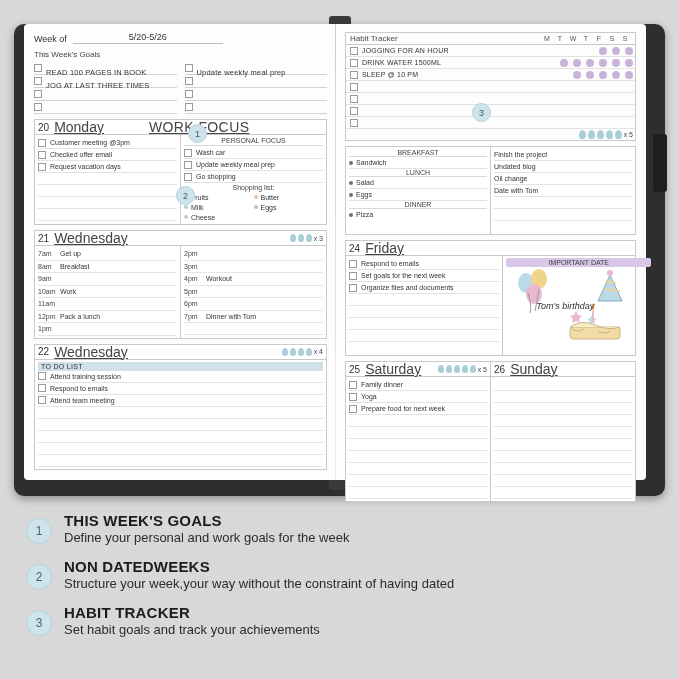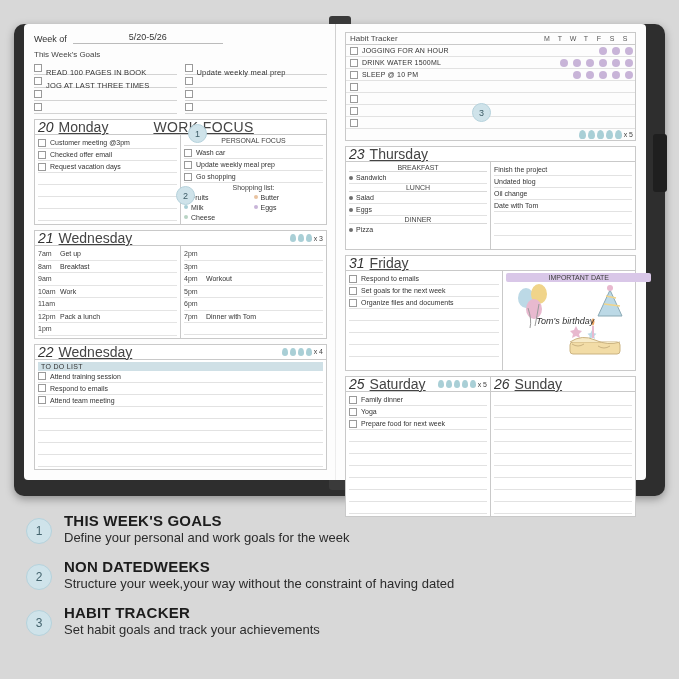--- a/index.html
+++ b/index.html
@@ -63,21 +63,21 @@
     font-size:7.5px;color:#333;
   }
   .goal-row span.t{letter-spacing:.2px;margin-top:8px;}
 
   
   .day{border:1px solid #c9c9c9;margin-top:5px;background:#fff;}
   .day-head{
     display:flex;align-items:center;gap:5px;
     border-bottom:1px solid #c9c9c9;padding:1px 3px;height:12px;
   }
-  .day-num{font-size:14px;color:#333;font-weight:normal;font-style:italic;}
+  .day-num{font-size:10px;color:#333;font-weight:normal;}
   .day-name{font-size:14px;color:#444;text-decoration:underline;}
   .day-body{display:flex;}
   .col{flex:1;padding:2px 3px;}
   .col.sep{border-left:1px solid #c9c9c9;}
   .col-title{font-size:7px;text-align:center;color:#444;border-bottom:1px solid #d8d8d8;padding-bottom:1px;margin-bottom:1px;}
   .li{display:flex;align-items:center;font-size:7px;color:#333;height:11px;border-bottom:1px solid #e2e2e2;}
   .li.no-b{border-bottom:none;}
   .blank{height:11px;border-bottom:1px solid #e2e2e2;}
 
   
@@ -462,24 +462,20 @@
             <i class="drop big"></i>
             <i class="drop big"></i>
             <i class="drop big"></i>
             <i class="drop big"></i>
             <span>x 5</span>
           </span>
         </div>
       </div>
 
       <div class="day">
-        <div class="day-head">
-          <span class="day-num">23</span>
-          <span class="day-name">Thursday</span>
-        </div>
         <div class="day-body">
           <div class="col">
             <div class="meal-title">BREAKFAST</div>
             <div class="li">
                 <span class="dot" style="background:#6f6f6f"></span>
                 <span>Sandwich</span>
               </div>
             <div class="meal-title">LUNCH</div>
             <div class="li">
                 <span class="dot" style="background:#6f6f6f"></span>
@@ -510,21 +506,21 @@
               </div>
             <div class="blank"></div>
             <div class="blank"></div>
             <div class="blank" style="border-bottom:none"></div>
           </div>
         </div>
       </div>
 
       <div class="day">
         <div class="day-head">
-          <span class="day-num">31</span>
+          <span class="day-num">24</span>
           <span class="day-name">Friday</span>
         </div>
         <div class="day-body">
           <div class="col" style="flex:0 0 52%;">
             <div class="li">
                 <span class="box"></span>
                 <span>Respond to emails</span>
               </div>
             <div class="li">
                 <span class="box"></span>

